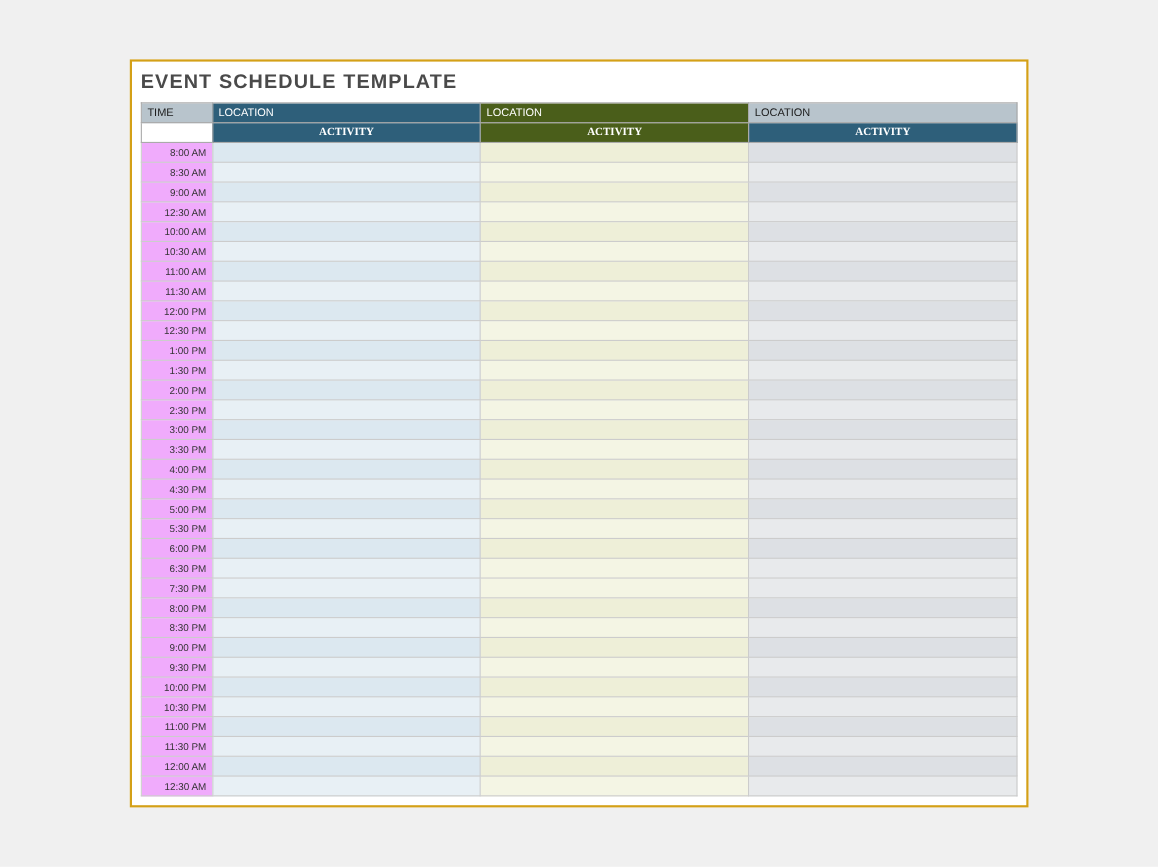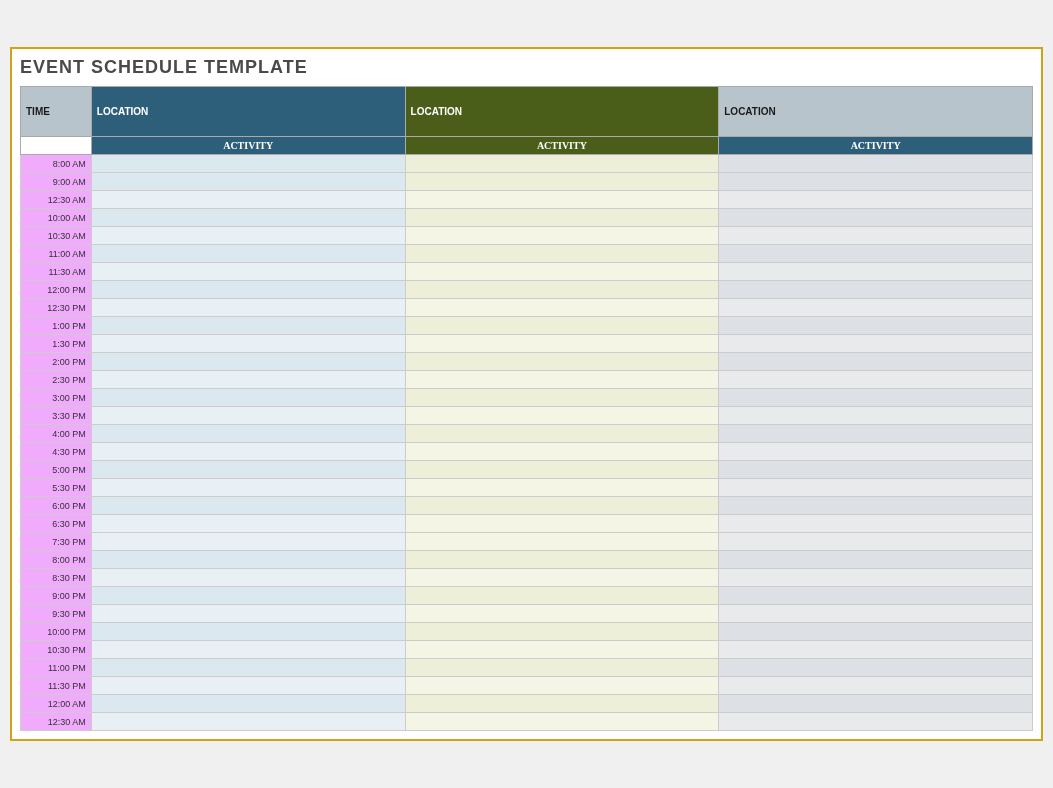--- a/index.html
+++ b/index.html
@@ -6,42 +6,42 @@
     body {
       background: #f0f0f0;
       font-family: Arial, sans-serif;
       display: flex;
       justify-content: center;
       align-items: center;
       min-height: 100vh;
       padding: 10px;
     }
     .page-container {
-      width: 1033px;
+      width: 817px;
       background: #ffffff;
       border: 2px solid #d4a017;
       padding: 8px;
     }
     .page-title {
       font-size: 18px;
       font-weight: bold;
       color: #4a4a4a;
       margin-bottom: 8px;
       letter-spacing: 1px;
     }
     .schedule-table {
       width: 100%;
       border-collapse: collapse;
       font-size: 10px;
     }
     
     .header-row-1 th {
       border: 1px solid #aaaaaa;
-      padding: 19px 5px;
-      font-weight: bold;
+      padding: 3px 5px;
+      font-weight: normal;
       font-size: 10px;
     }
     .th-time {
       background: #b8c4cc;
       color: #1a1a1a;
       width: 70px;
       text-align: left;
       vertical-align: bottom;
     }
     .th-location-1 {
@@ -126,20 +126,26 @@
       </tr>
     </thead>
     <tbody id="schedule-body">
     <tr>
           <td class="td-time">8:00 AM</td>
           <td class="col-1-even"></td>
           <td class="col-2-even"></td>
           <td class="col-3-even"></td>
         </tr>
         <tr>
+          <td class="td-time">8:30 AM</td>
+          <td class="col-1-odd"></td>
+          <td class="col-2-odd"></td>
+          <td class="col-3-odd"></td>
+        </tr>
+        <tr>
           <td class="td-time">9:00 AM</td>
           <td class="col-1-even"></td>
           <td class="col-2-even"></td>
           <td class="col-3-even"></td>
         </tr>
         <tr>
           <td class="td-time">12:30 AM</td>
           <td class="col-1-odd"></td>
           <td class="col-2-odd"></td>
           <td class="col-3-odd"></td>

